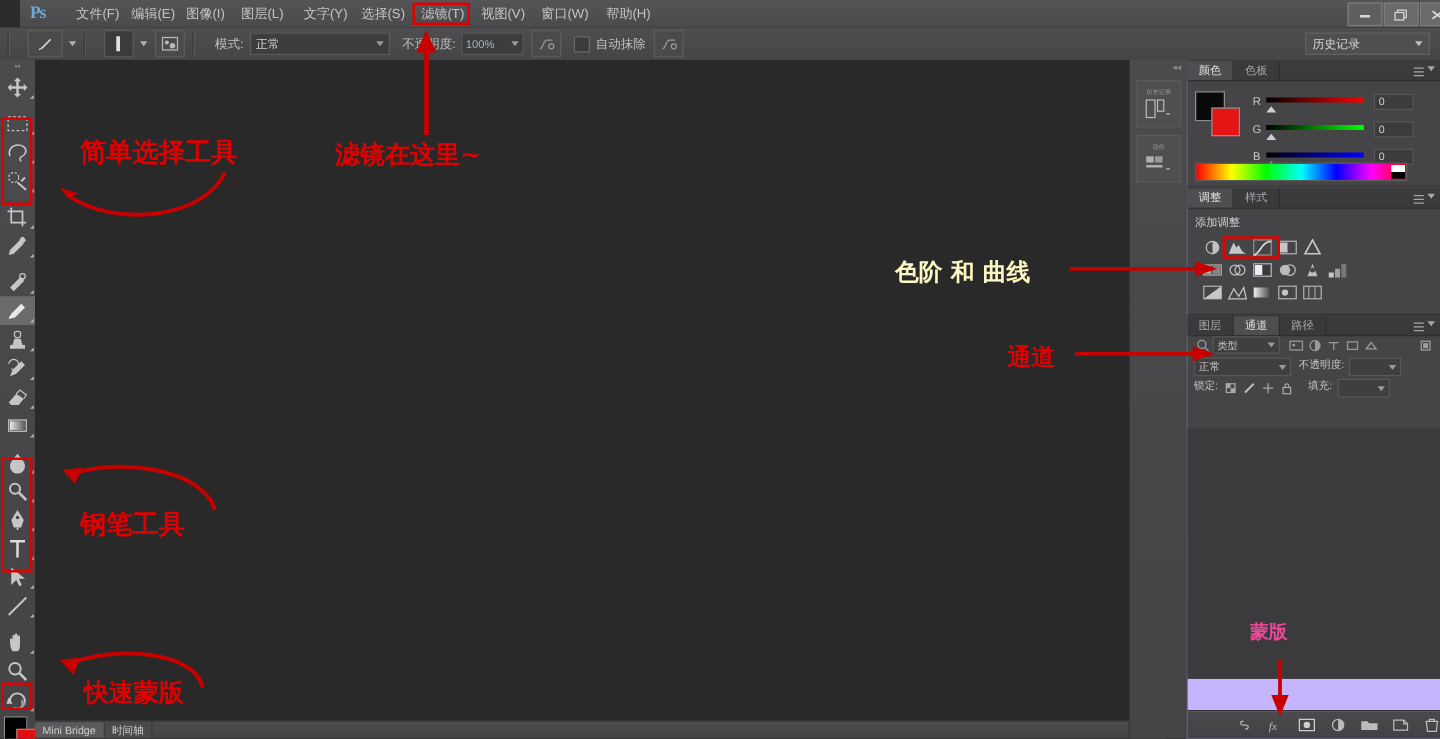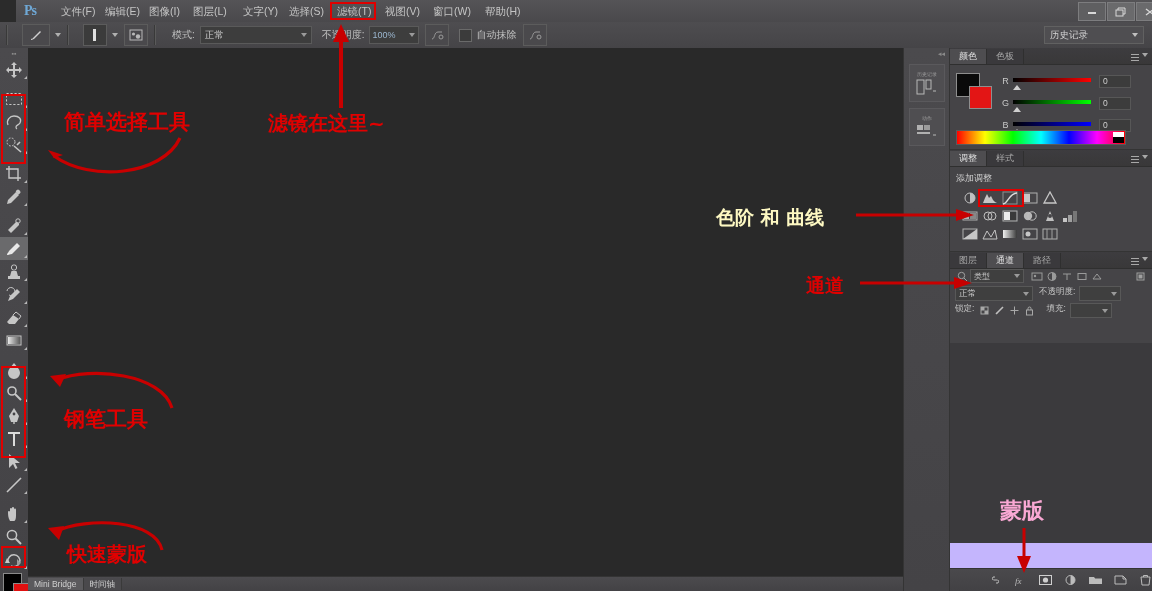--- a/index.html
+++ b/index.html
@@ -748,21 +748,21 @@
 
 </div>
 
 <div id="anno-layer">
     <div class="anno" style="left: 64px; top: 108px; font-size: 21px; color: rgb(224, 0, 0);">简单选择工具</div>
     <div class="anno" style="left: 268px; top: 110px; font-size: 20px; color: rgb(224, 0, 0);">滤镜在这里~</div>
     <div class="anno" style="left: 64px; top: 405px; font-size: 21px; color: rgb(224, 0, 0);">钢笔工具</div>
     <div class="anno" style="left: 67px; top: 541px; font-size: 20px; color: rgb(224, 0, 0);">快速蒙版</div>
     <div class="anno" style="left: 716px; top: 205px; font-size: 19px; color: #fef9c3;">色阶 和 曲线</div>
     <div class="anno" style="left: 806px; top: 273px; font-size: 19px; color: rgb(224, 0, 0);">通道</div>
-    <div class="anno" style="left: 1000px; top: 496px; font-size: 22px; color: #f9a8d4;">蒙版</div>
+    <div class="anno" style="left: 1000px; top: 496px; font-size: 15px; color: #ec4899;">蒙版</div>
   </div>
 
 <svg class="arrow" style="left:44px;top:130px;" width="140" height="46">
   <path d="M136 8 C118 46 46 52 10 26" stroke="#c80000" stroke-width="3.2" fill="none"></path>
   <path d="M4 20 L10 28 L19 25 Z" fill="#c80000"></path>
 </svg>
 
 <svg class="arrow" style="left:330px;top:22px;" width="24" height="88">
   <path d="M11 86 L11 16" stroke="#c80000" stroke-width="4" fill="none"></path>
   <path d="M11 2 L19 20 L3 20 Z" fill="#c80000"></path>

